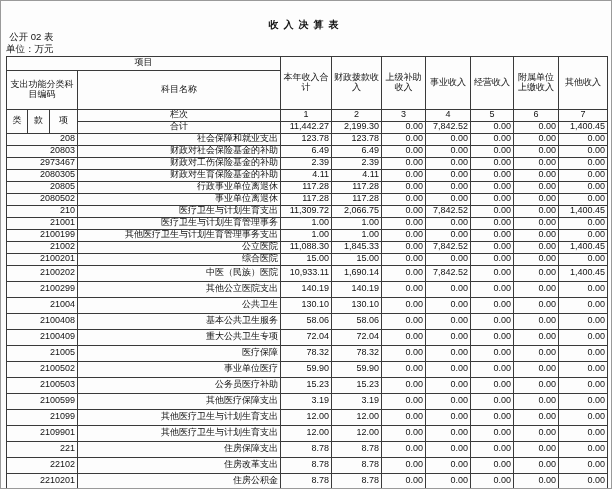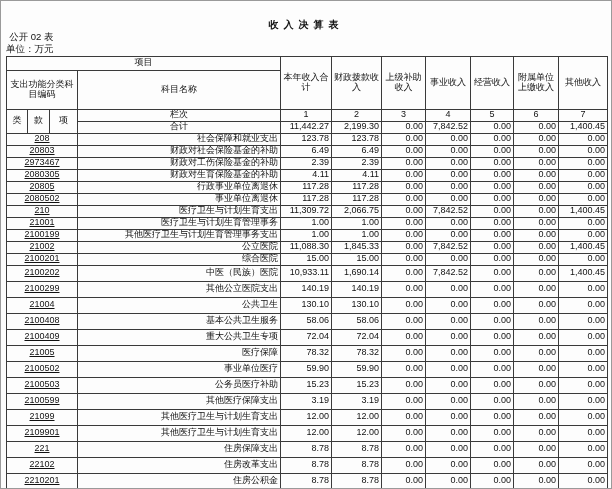--- a/index.html
+++ b/index.html
@@ -15,21 +15,21 @@
   .meta-right { text-align:right; }
   table { border-collapse:collapse; table-layout:fixed; width:601px; font-size:9px; margin-top:1px; }
   th,td { border:1px solid #3a3a3a; padding:0 2px; font-weight:normal; line-height:1.1; overflow:hidden; }
   thead th { text-align:center; vertical-align:middle; white-space:normal; }
   tr.hdr-a { height:14px;margin-top:44px; }
   tr.hdr-b { height:39px; }
   tr.hdr-c { height:12px; }
   tr.total-row { height:12px;margin-left:25px; }
   tr.compact { height:12px; }
   tr.tall { height:16px; }
-  td.code { text-align:center; white-space:nowrap;text-decoration:underline; }
+  td.code { text-align:right; white-space:nowrap; }
   td.name { text-align:right; white-space:nowrap; }
   td.name.indent { padding-left:16px; }
   td.num { text-align:right; white-space:nowrap; }
   td.center { text-align:center; }
   tr.foot-row td { border:1px solid #3a3a3a; height:15px; text-align:left; white-space:nowrap; }
 </style>
 </head>
 <body>
 
 <div class="page">

